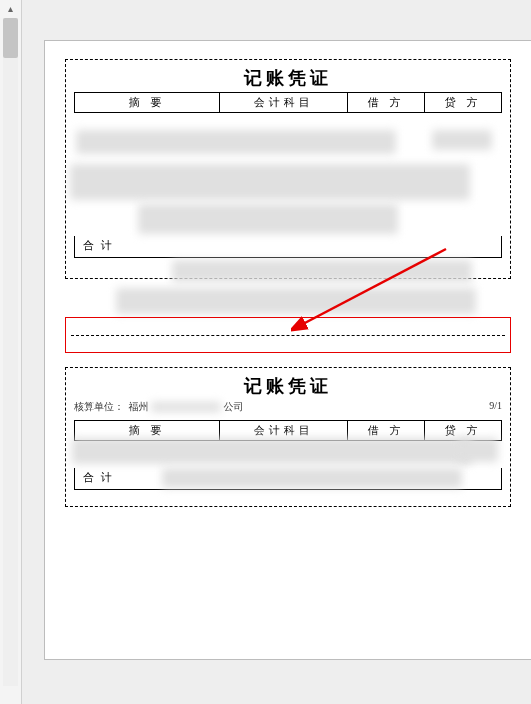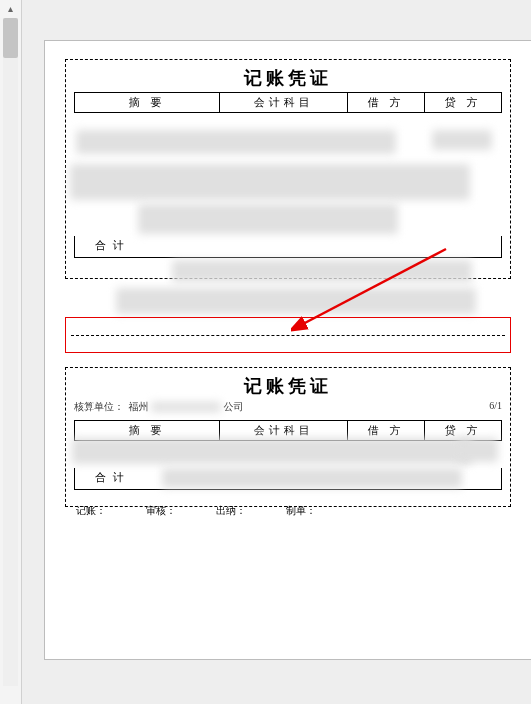--- a/index.html
+++ b/index.html
@@ -92,21 +92,21 @@
     padding: 2px 17px;
     text-align: center;
     letter-spacing: 4px;
   }
 
   .total-row {
     border: 1px solid #000;
     border-top: none;
     height: 22px;
     font-size: 11px;
-    padding: 2px 20px;
+    padding: 2px 8px;
     letter-spacing: 2px;
   }
 
   .footer-line {
     margin-top: 10px;
     font-size: 10px;
     display: flex;
     gap: 40px;
   }
 
@@ -200,21 +200,21 @@
     <div class="sep-dash"></div>
   </div>
 
   <div class="voucher second">
     <div class="v-title">记账凭证</div>
     <div class="v-sub">
       <span class="org-label">核算单位：</span>
       <span>福州</span>
       <span class="redact" style="position:relative; display:inline-block; width:70px; height:10px; top:2px;"></span>
       <span>公司</span>
-      <span class="page-no">6/1</span>
+      <span class="page-no">9/1</span>
     </div>
     <table class="head">
       <colgroup>
           <col style="width:34%">
           <col style="width:30%">
           <col style="width:18%">
           <col style="width:18%">
         </colgroup>
       <tbody>
           <tr>
@@ -223,22 +223,16 @@
         <th>借 方</th>
         <th>贷 方</th>
       </tr>
     </tbody>
       </table>
     <div class="redact" style="left:6px;  top:70px;  width:400px; height:26px;"></div>
     <div class="redact" style="right:12px; top:70px; width:40px; height:24px;"></div>
     <div style="position:absolute; left:8px; right:8px; top:100px;">
       <div class="total-row">合 计</div>
     </div>
-    <div class="footer-line" style="position:absolute; left:10px; right:10px; top:126px;">
-      <span>记账：</span>
-      <span>审核：</span>
-      <span>出纳：</span>
-      <span>制单：</span>
-    </div>
     <div class="redact" style="left:96px;  top:100px; width:300px; height:20px;"></div>
   </div>
 
 </div>
 
 </body></html>

